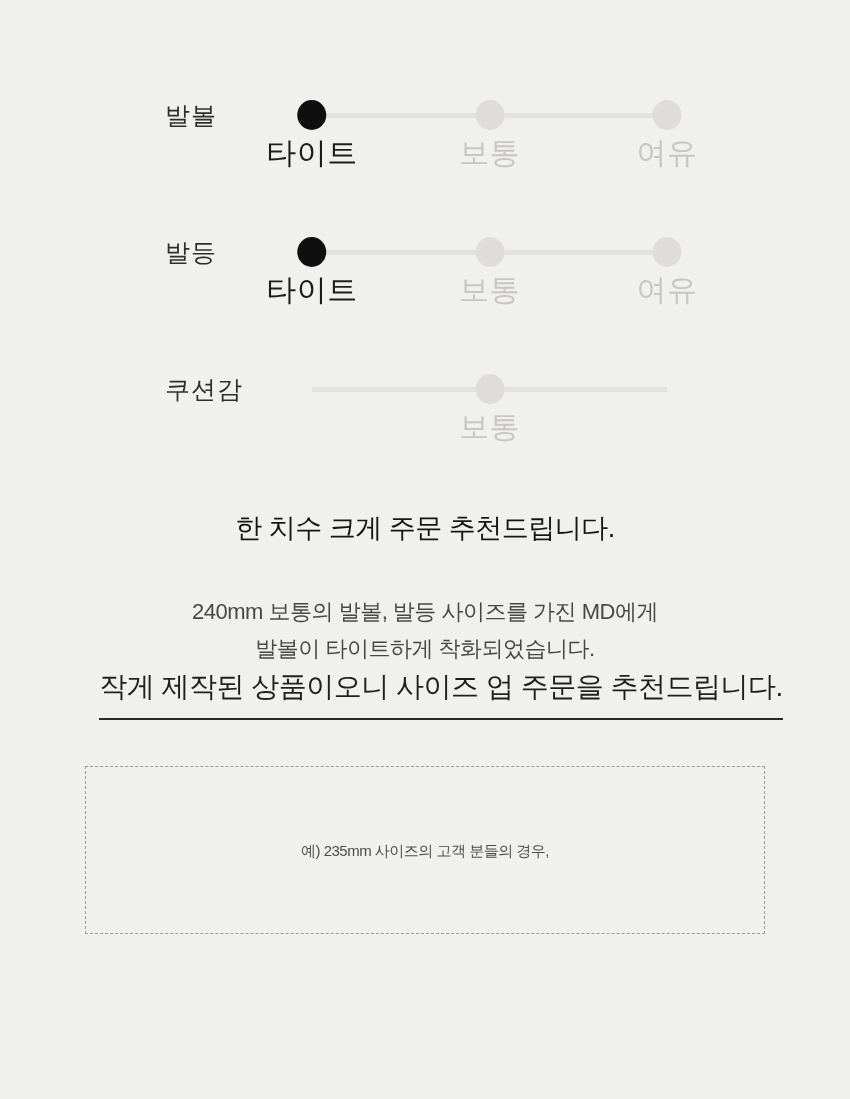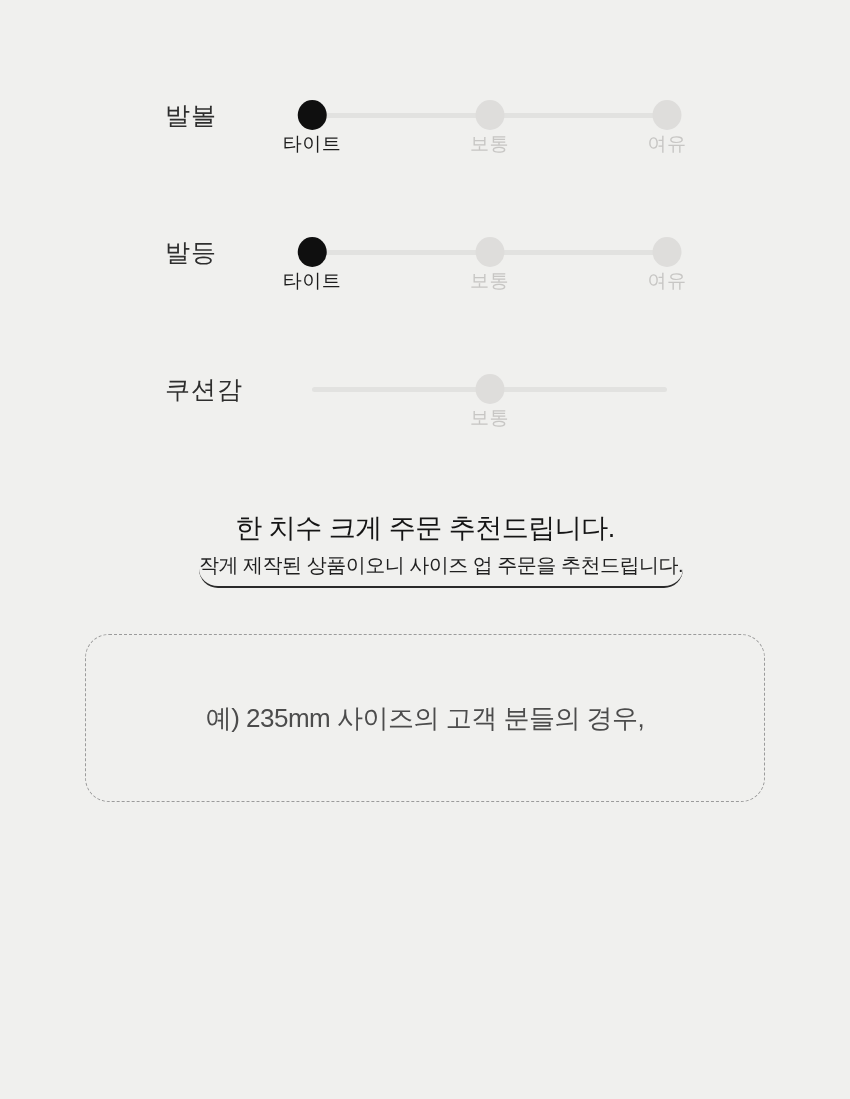--- a/index.html
+++ b/index.html
@@ -1,15 +1,15 @@
 <!DOCTYPE html>
 <html><head>
 <meta charset="utf-8">
 <style>
-  * { margin:0; padding:0; box-sizing:border-box;border-radius:24px; }
+  * { margin:0; padding:0; box-sizing:border-box; }
   html,body { background:#f0f0ee; }
   .page {
     position:relative;
     width:850px; height:1099px;
     margin:0 auto;
     background:#f0f0ee;
     font-family:"Liberation Sans","DejaVu Sans",sans-serif;
     overflow:hidden;
   }
 
@@ -29,58 +29,58 @@
   .dot-col { position:absolute; top:0; transform:translateX(-50%); text-align:center; }
   .dot-col.pos-0 { left:0; }
   .dot-col.pos-1 { left:50%; }
   .dot-col.pos-2 { left:100%; }
   .dot {
     display:block; width:29px; height:30px; margin:0 auto;
     border-radius:50%; background:#dedddb; position:relative; z-index:1;
   }
   .dot.active { background:#0f0f0f; }
   .opt-label {
-    font-size:19px; line-height:28px;
+    margin-top:9px; font-size:30px; line-height:28px;
     color:#c7c6c4; white-space:nowrap; letter-spacing:0.5px;
   }
   .opt-label.active { color:#1c1c1c; }
 
   
   .reco-heading {
     margin-top:62px;
     text-align:center;
     font-size:27px; line-height:34px; font-weight:normal;
     color:#151515; letter-spacing:-0.5px;
   }
   .reco-body {
     margin-top:48px;
     text-align:center;
     font-size:22px; line-height:37px;
     color:#474747; letter-spacing:-0.5px;
   }
   .reco-emphasis-wrap { text-align:center; margin-top:5px; }
   .reco-emphasis {
     display:inline-block;
-    font-size:20px; line-height:30px;
+    font-size:28px; line-height:30px;
     color:#1f1f1f; letter-spacing:-0.5px;
-    padding-bottom:6px;
+    padding-bottom:16px;
     border-bottom:2px solid #2a2a2a;
     margin-left:32px;
   }
 
   
   .example-box {
     width:680px; height:168px;
     margin:46px auto 0;
     border:1px dashed #9b9b9b;
     display:flex; flex-direction:column;
     justify-content:center; align-items:center;
   }
   .example-line {
-    font-size:26px; line-height:37px;
+    font-size:15px; line-height:37px;
     color:#4c4c4c; letter-spacing:-0.5px;
     text-align:center;
   }
 </style>
 </head>
 <body>
 
 <div class="page">
 
   <div class="fit-section">
@@ -131,20 +131,24 @@
           <span class="dot"></span>
           <div class="opt-label">보통</div>
         </div>
       </div>
     </div>
 
   </div>
 
   <div class="reco-heading">한 치수 크게 주문 추천드립니다.</div>
 
+  <div class="reco-body">
+    <div>240mm 보통의 발볼, 발등 사이즈를 가진 MD에게</div>
+    <div>발볼이 타이트하게 착화되었습니다.</div>
+  </div>
   <div class="reco-emphasis-wrap">
     <span class="reco-emphasis">작게 제작된 상품이오니 사이즈 업 주문을 추천드립니다.</span>
   </div>
 
   <div class="example-box">
     <div class="example-line">예) 235mm 사이즈의 고객 분들의 경우,</div>
   </div>
 
 </div>
 

